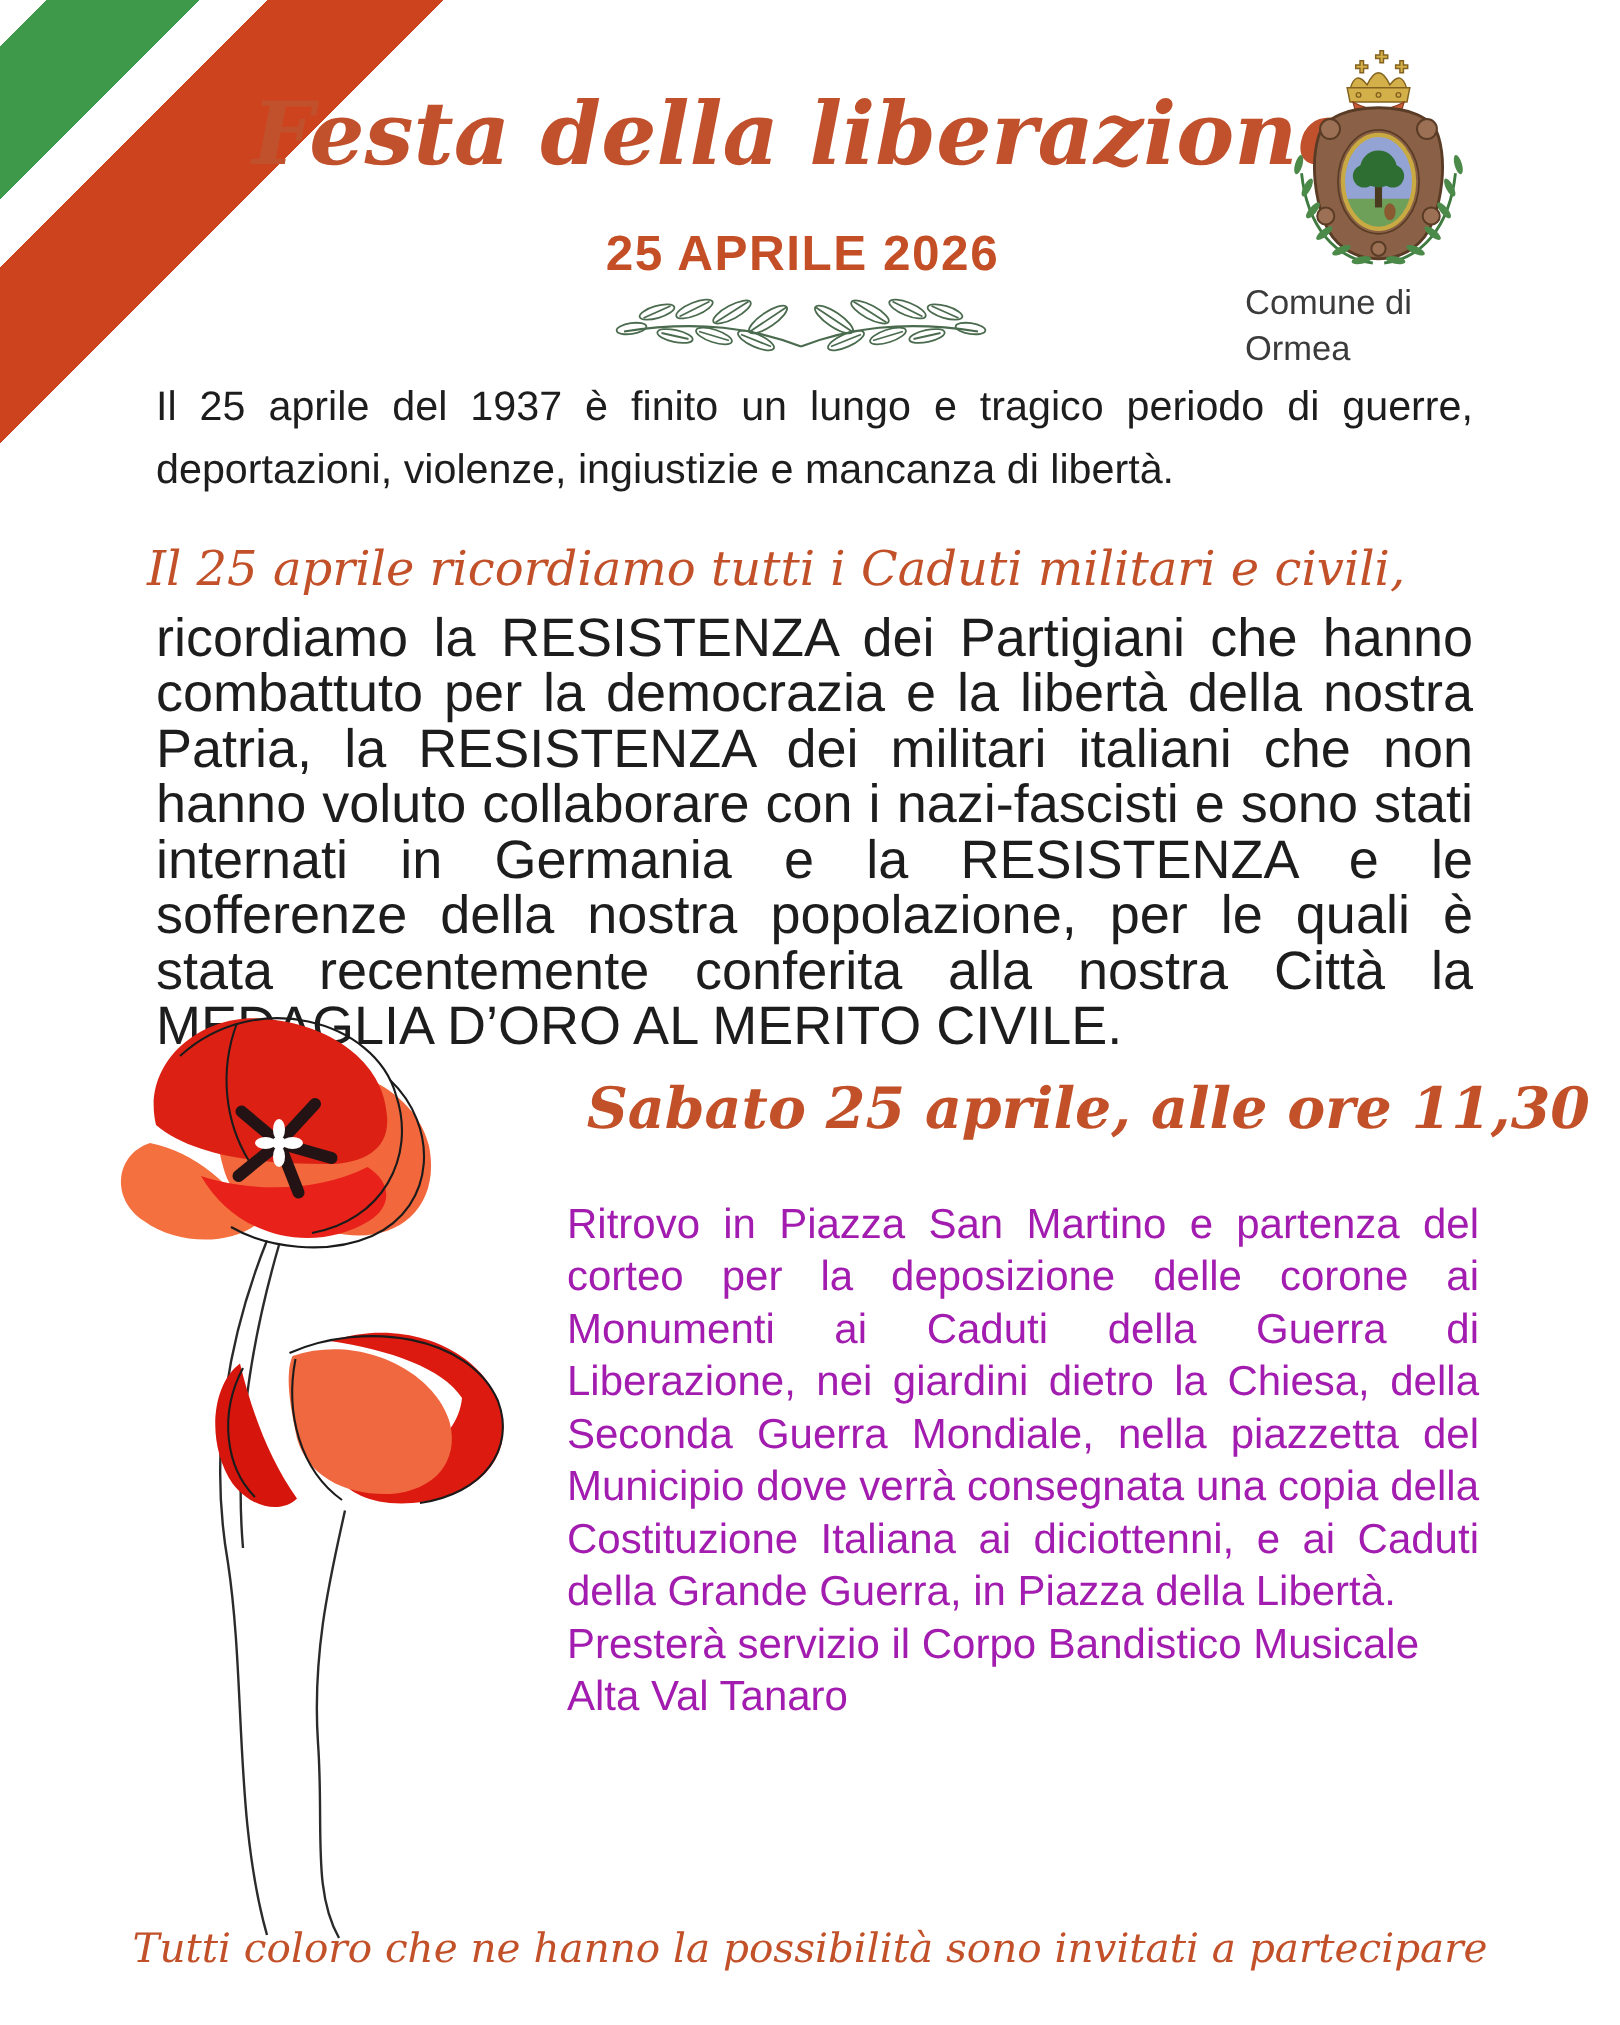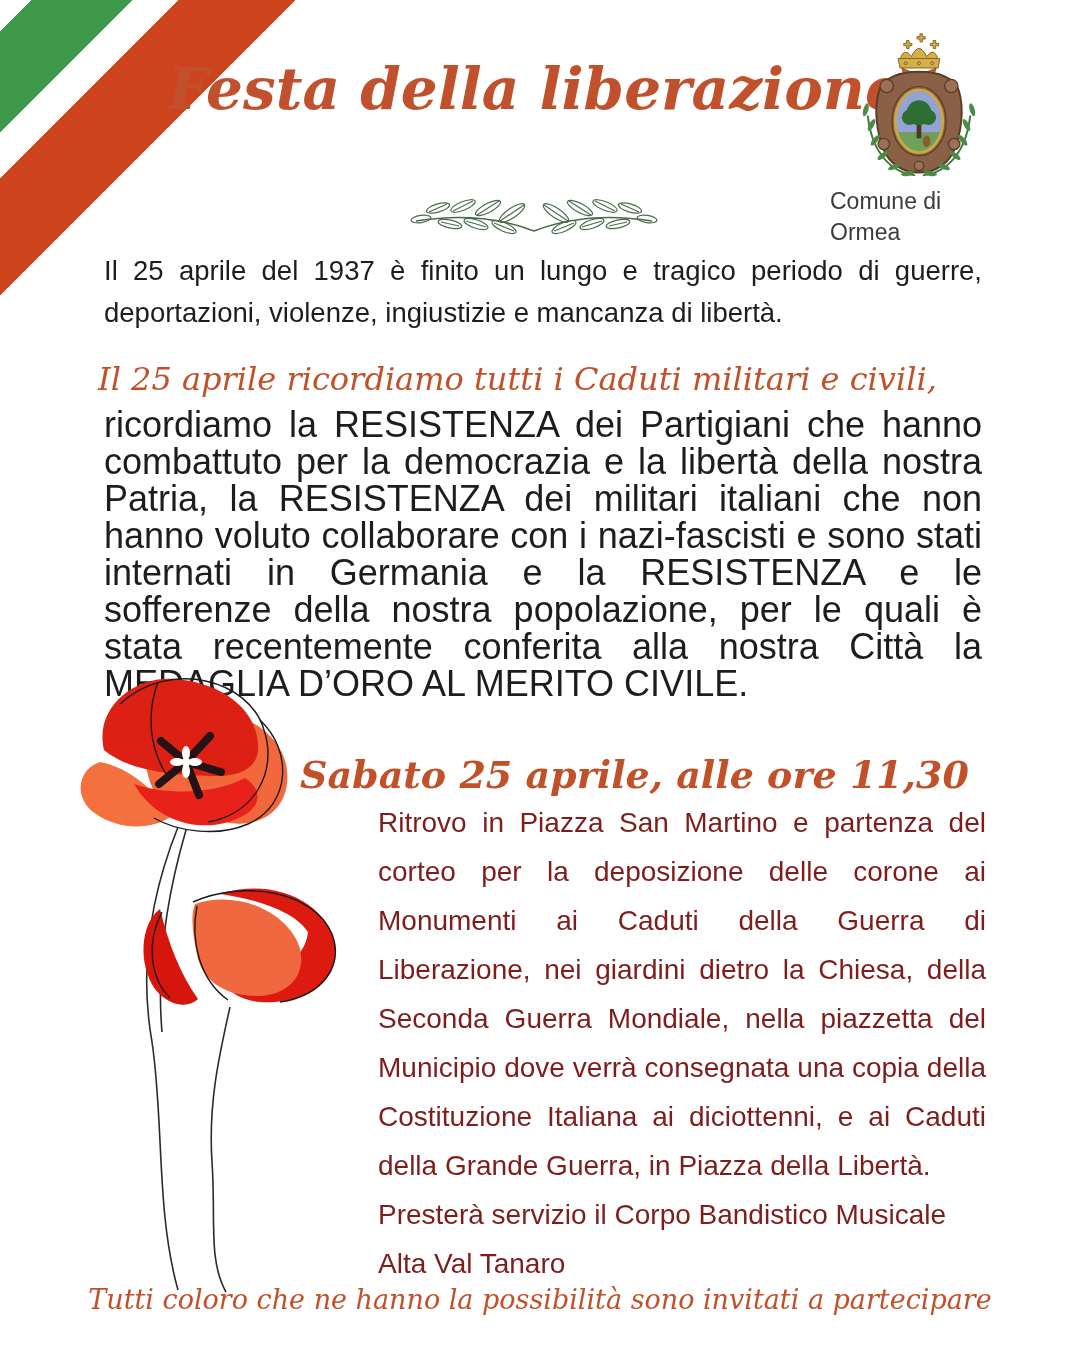--- a/index.html
+++ b/index.html
@@ -44,40 +44,41 @@
   .highlight{
     position:absolute; left:98px; top:340px; width:980px;
     font-size:32px; white-space:nowrap;margin-top:20px;
   }
   .main-para{
     position:absolute; left:104px; top:406px; width:878px; margin:0;
     font-size:36px; line-height:37px; color:#1d1d1d; text-align:justify;
   }
   .poppies{ position:absolute; left:58px; top:662px; }
   .event-heading{
-    position:absolute; left:300px; top:752px; width:760px;
-    text-align:left; font-size:38px; font-weight:bold; white-space:nowrap;
+    position:absolute; left:300px; top:716px; width:760px;
+    text-align:right; font-size:38px; font-weight:bold; white-space:nowrap;
   }
   .event-col{ position:absolute; left:378px; top:798px; width:608px; }
-  .event-col p{ margin:0; font-size:28px; line-height:49px; color:#7f1d1d; }
+  .event-col p{ margin:0; font-size:28px; line-height:35px; color:#a21caf; }
   .event-program{ text-align:justify; }
   .event-band{ text-align:left; }
   .footer-line{
     position:absolute; left:0; top:1284px; width:1080px;
     text-align:center; font-size:27px; white-space:nowrap;
   }
 </style>
 </head>
 <body>
 
 <div class="page">
 
   <div class="flag"></div>
 
   <div class="title script">Festa della liberazione</div>
+  <div class="date">25 APRILE 2026</div>
 
   <svg class="laurel" width="252" height="44" viewBox="0 0 252 44">
     <g fill="none" stroke="#4a6b4e" stroke-width="1.5">
       <g id="lbranch">
         <path d="M126,34 C95,22 58,16 8,24"></path>
         <g stroke-width="1.2">
           <ellipse cx="104" cy="16" rx="15" ry="4.8" transform="rotate(-34 104 16)"></ellipse>
           <line x1="92" y1="24" x2="116" y2="8"></line>
           <ellipse cx="80" cy="11" rx="14" ry="4.5" transform="rotate(-28 80 11)"></ellipse>
           <line x1="69" y1="18" x2="91" y2="4"></line>

